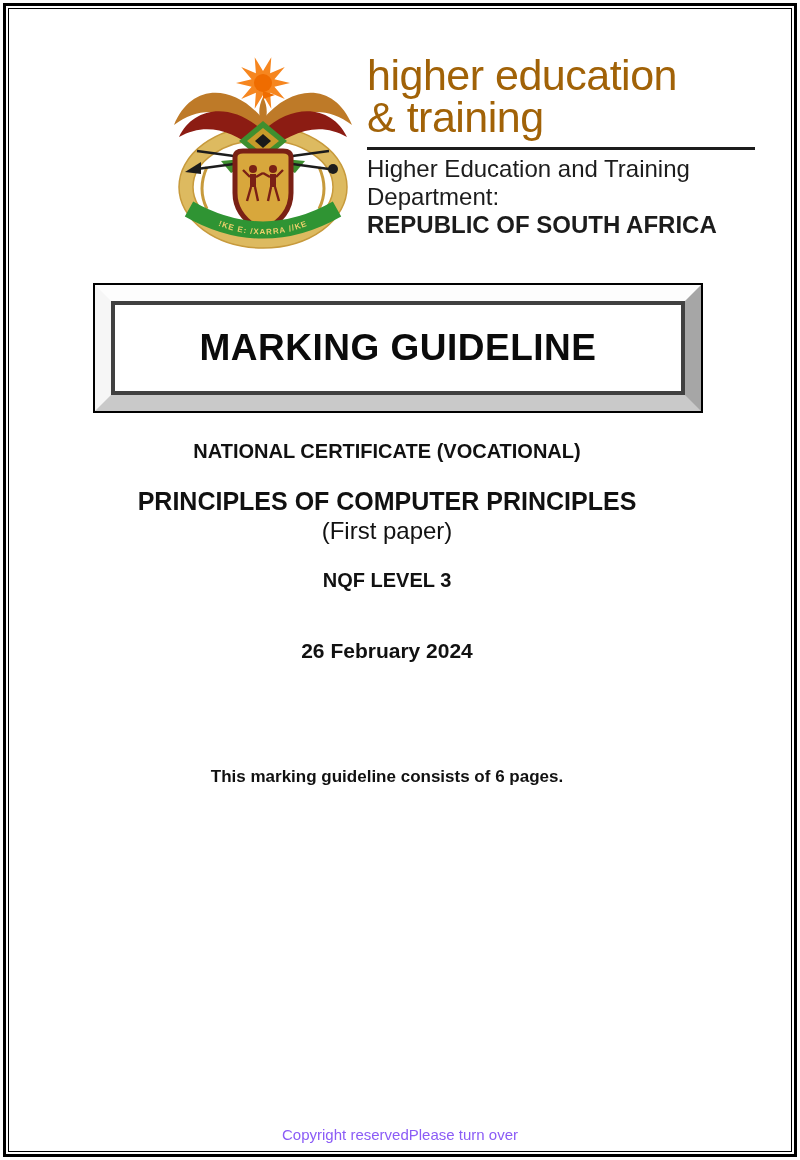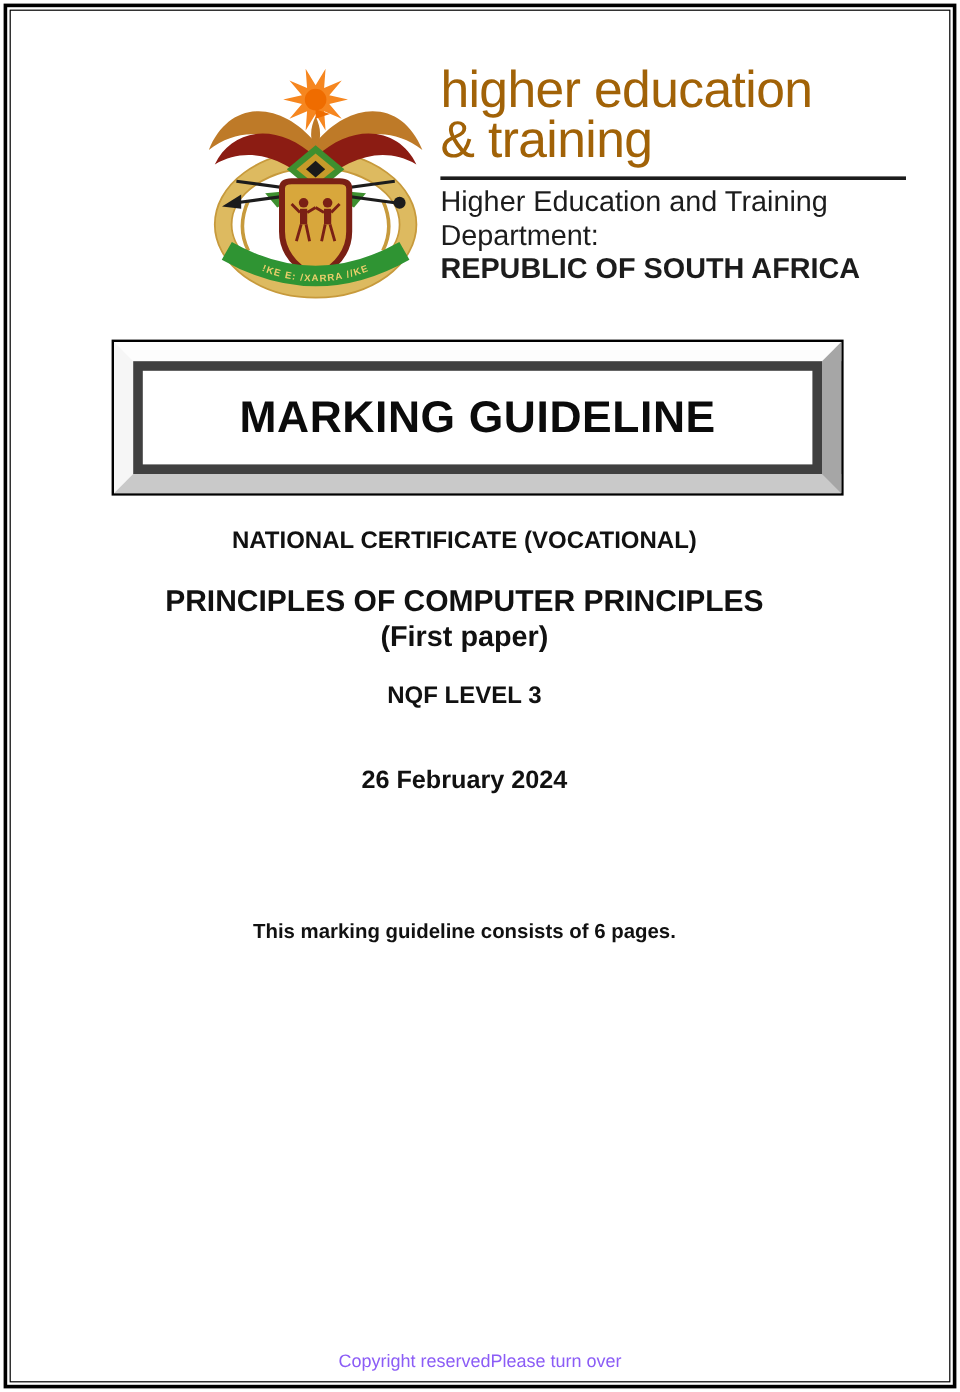--- a/index.html
+++ b/index.html
@@ -25,32 +25,32 @@
     width: 610px; height: 130px;
     border: 2px solid #000; background: #fff;
   }
   .title-box-mid {
     width: 100%; height: 100%;
     border: 16px solid;
     border-color: #fdfdfd #a6a6a6 #c9c9c9 #f6f6f6;
   }
   .title-box-inner {
     width: 100%; height: 100%;
-    border: 8px solid #404040;
+    border: 4px solid #404040;
     display: flex; align-items: center; justify-content: center;
   }
   .title-box-inner h1 {
     margin: 0; font-size: 37px; font-weight: 700; letter-spacing: 0.5px; color: #0b0b0b;
   }
 
   
   .main-col { text-align: center; padding-right: 26px; }
   .cert-line   { margin-top: 27px; font-size: 20px; font-weight: 700; }
   .subject-line{ margin-top: 24px; font-size: 25px; font-weight: 700; line-height: 1.12; }
-  .paper-line  { margin-top: 2px;  font-size: 24px; font-weight: 700; }
+  .paper-line  { margin-top: 2px;  font-size: 24px; font-weight: 400; }
   .nqf-line    { margin-top: 24px;  font-size: 20px; font-weight: 700; }
   .date-line   { margin-top: 47px; font-size: 21px; font-weight: 700; }
   .pages-line  { margin-top: 104px; font-size: 17px; font-weight: 700; }
 
   
   .footer {
     position: absolute; left: 13px; right: 13px; bottom: 8px;
     display: flex; justify-content: center;
     font-size: 15px; font-weight: 400; color: #8b5cf6;
   }

